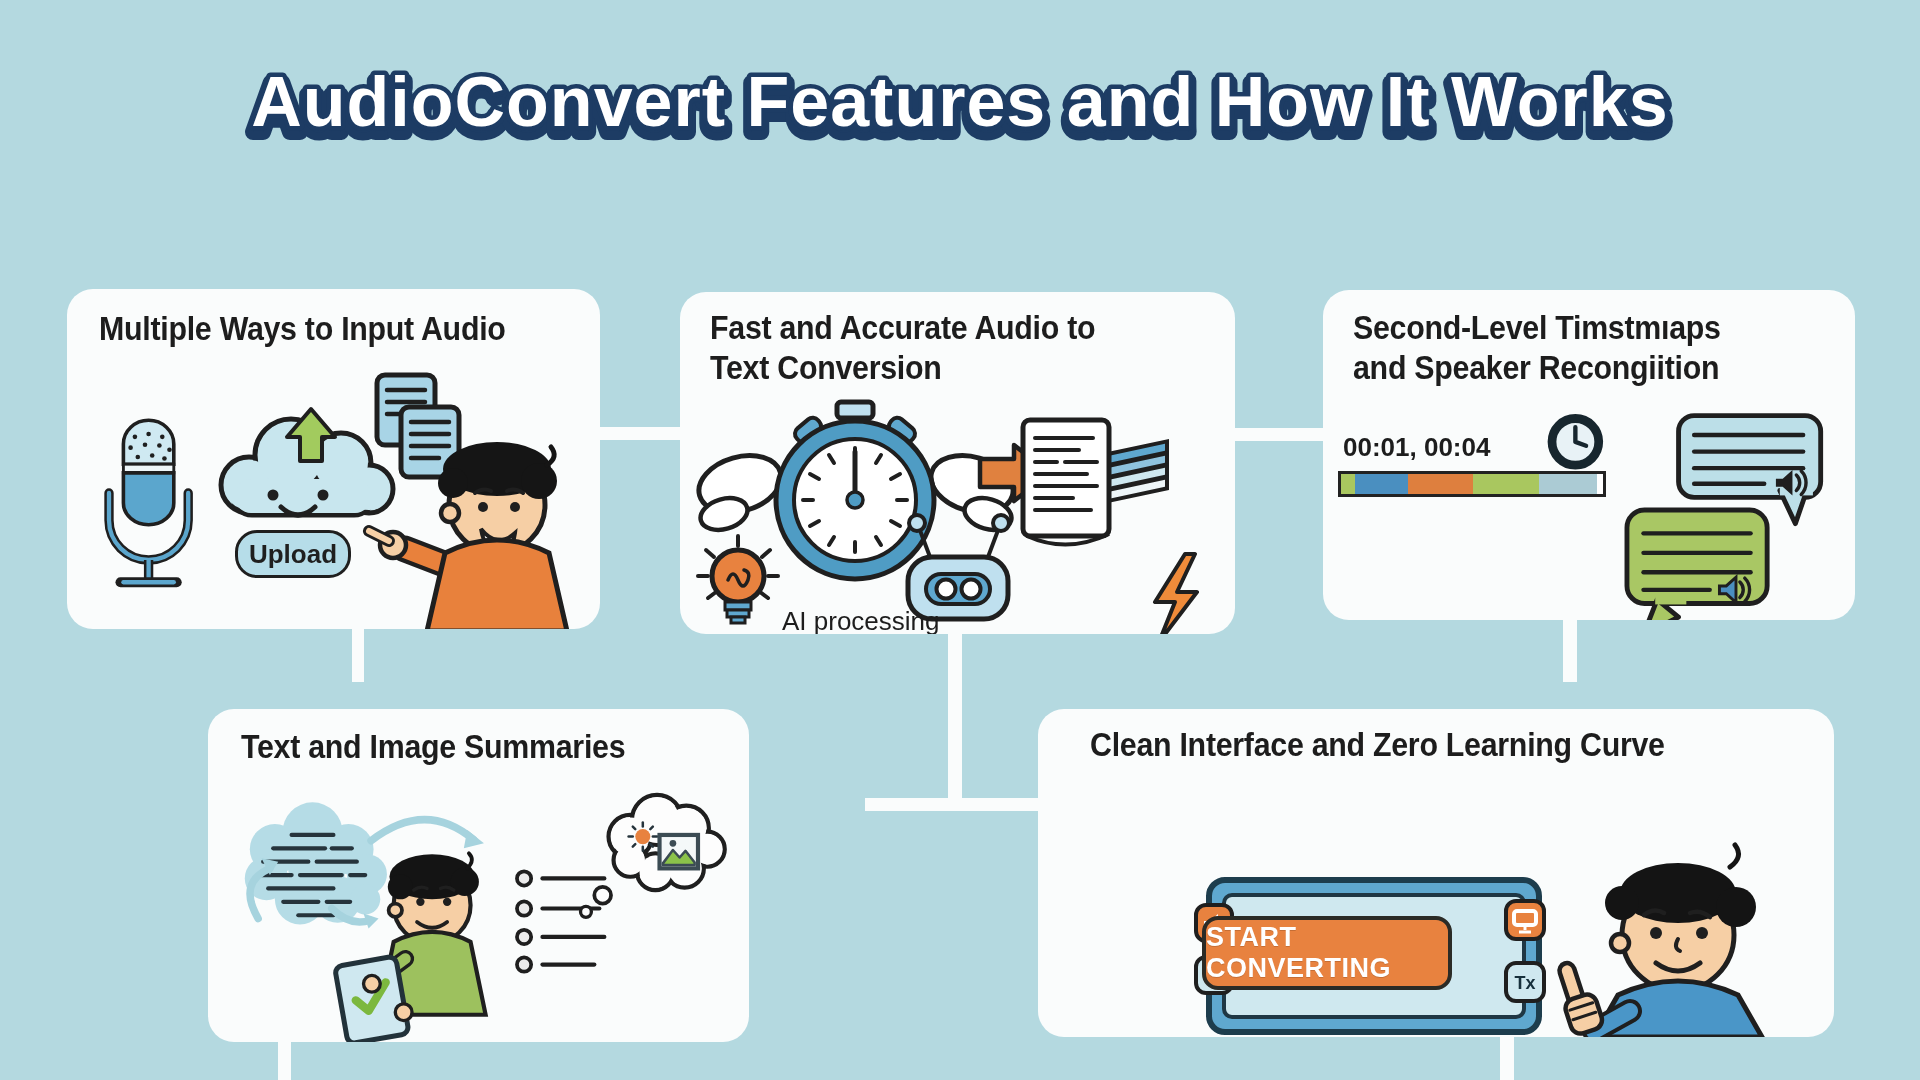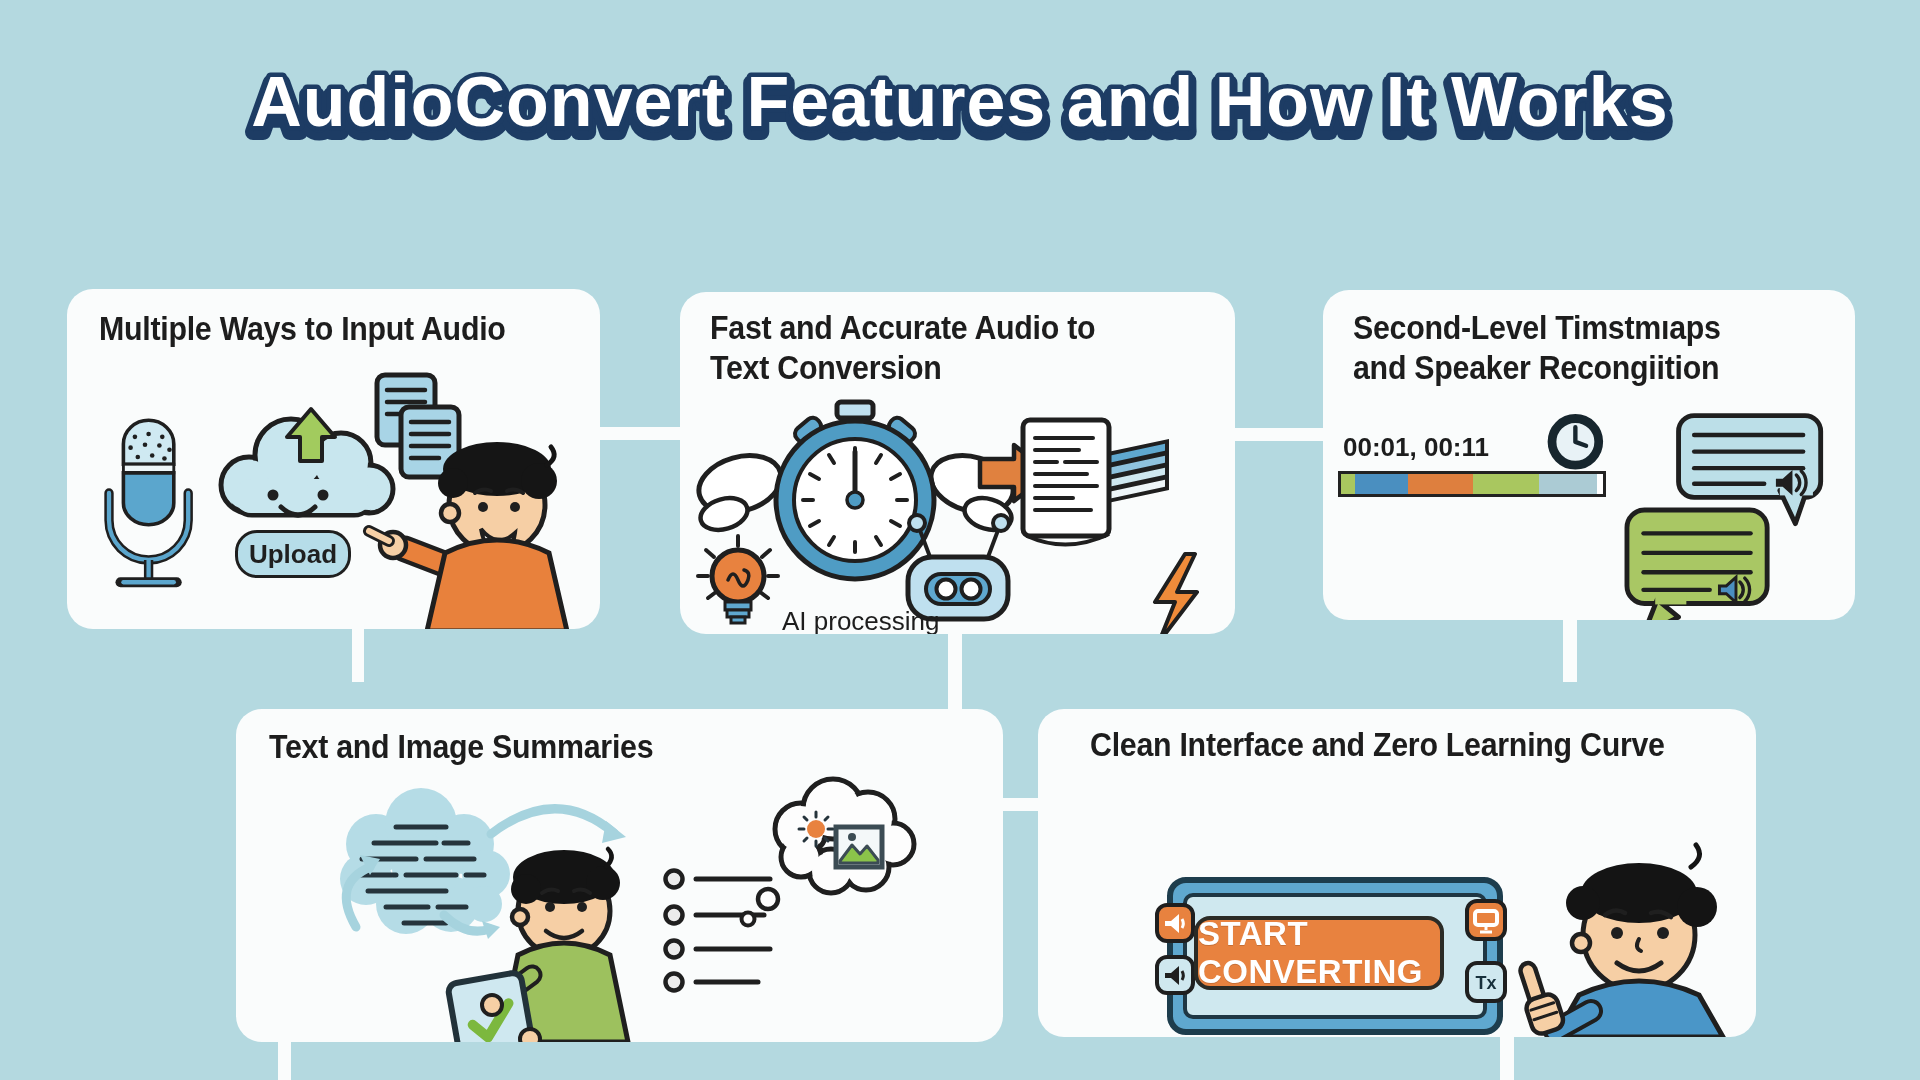--- a/index.html
+++ b/index.html
@@ -15,23 +15,23 @@
            white-space:pre-line;line-height:1.22;letter-spacing:-.3px;
            transform:scaleX(.92);transform-origin:0 0;z-index:3;}
   .illus{position:absolute;left:0;top:0;width:100%;height:100%;z-index:1;}
   .pill{position:absolute;left:168px;top:241px;width:110px;height:42px;background:#b6dde9;
         border:3.5px solid #1f1f1f;border-radius:22px;display:flex;align-items:center;justify-content:center;
         font-size:26px;font-weight:bold;color:#1f1f1f;z-index:2;text-align:center;}
   .cap-ai{position:absolute;left:102px;top:314px;font-size:26px;font-weight:normal;color:#1d1d1d;z-index:2;}
   .cap-ts{position:absolute;left:20px;top:142px;font-size:26px;font-weight:bold;color:#1d1d1d;z-index:2;}
   .timeline{position:absolute;left:15px;top:181px;width:262px;height:20px;border:3px solid #222;
             display:flex;overflow:hidden;background:#fff;z-index:2;}
-  .cta{position:absolute;left:156px;top:207px;width:242px;height:66px;background:#e8823f;
+  .cta{position:absolute;left:164px;top:207px;width:242px;height:66px;background:#e8823f;
        border:4px solid #2b2b26;border-radius:16px;display:flex;align-items:center;justify-content:center;
-       color:#ffffff;font-size:33px;font-weight:bold;letter-spacing:.5px;z-index:2;
+       color:#ffffff;font-size:27px;font-weight:bold;letter-spacing:.5px;z-index:2;
        text-shadow:0 1px 0 rgba(0,0,0,.15);}
 </style>
 </head>
 <body>
 
 <div class="stage">
 
   <svg class="main-title" width="1920" height="150">
     <text class="t-shadow" x="960" y="110" text-anchor="middle">AudioConvert Features and How It Works</text>
     <text class="t-main" x="960" y="104" text-anchor="middle">AudioConvert Features and How It Works</text>
@@ -224,21 +224,21 @@
         </g>
       </g>
 
       <path d="M505,262 l-30,48 h20 l-16,40 38,-50 h-20 l18,-38 z" fill="#ef8b3a" stroke="#1f1f1f" stroke-width="4" stroke-linejoin="round"></path>
     </svg>
   </section>
 
   <section class="card" style="left:1323px;top:258px;width:532px;height:330px">
     <h2 style="left:30px;top:18px">Second-Level Timstmıaps
 and Speaker Recongiition</h2>
-    <div class="cap-ts">00:01, 00:11</div>
+    <div class="cap-ts">00:01, 00:04</div>
     <div class="timeline">
         <div style="height: 100%; width: 14px; background: rgb(169, 199, 95);"></div>
         <div style="height: 100%; width: 53px; background: rgb(74, 143, 192);"></div>
         <div style="height: 100%; width: 65px; background: rgb(222, 127, 62);"></div>
         <div style="height: 100%; width: 66px; background: rgb(169, 199, 95);"></div>
         <div style="height: 100%; width: 58px; background: rgb(171, 203, 212);"></div>
       </div>
     <svg class="illus" viewBox="0 0 532 339">
 
       <g>
@@ -273,21 +273,21 @@
             <line x1="322" y1="308" x2="390" y2="308"></line>
         </g>
         <g transform="translate(400,296)">
           <path d="M0,8 h7 l10,-9 v26 l-10,-9 h-7 z" fill="#4a8fc0" stroke="#1f1f1f" stroke-width="3"></path>
           <path d="M21,4 a11,11 0 0 1 0,16 M26,0 a17,17 0 0 1 0,24" fill="none" stroke="#1f1f1f" stroke-width="3.5" stroke-linecap="round"></path>
         </g>
       </g>
     </svg>
   </section>
 
-  <section class="card" style="left:236px;top:677px;width:767px;height:333px">
+  <section class="card" style="left:208px;top:677px;width:541px;height:333px">
     <h2 style="left:33px;top:18px">Text and Image Summaries</h2>
     <svg class="illus" viewBox="0 0 647 333">
 
       <g>
         <g fill="#b5dce6">
           <circle cx="80" cy="135" r="30"></circle>
             <circle cx="125" cy="115" r="36"></circle>
             <circle cx="168" cy="135" r="30"></circle>
           <circle cx="190" cy="165" r="24"></circle>
             <circle cx="70" cy="170" r="26"></circle>
@@ -396,21 +396,21 @@
         </g>
         <g>
           <rect x="540" y="118" width="46" height="40" fill="#f4f8f9" stroke="#3c4c54" stroke-width="5"></rect>
           <path d="M544,152 l12,-16 8,9 7,-8 11,14 v3 h-38 z" fill="#8bc34a" stroke="#3c4c54" stroke-width="3" stroke-linejoin="round"></path>
           <circle cx="556" cy="128" r="4" fill="#3c4c54"></circle>
         </g>
       </g>
     </svg>
   </section>
 
-  <section class="card" style="left:1038px;top:677px;width:718px;height:328px">
+  <section class="card" style="left:1038px;top:677px;width:796px;height:328px">
     <h2 style="left:52px;top:16px">Clean Interface and Zero Learning Curve</h2>
     <div class="cta">START CONVERTING</div>
     <svg class="illus" viewBox="0 0 672 328">
 
       <g>
         <rect x="109" y="171" width="330" height="152" rx="16" fill="#5fa8cf" stroke="#1d3d4d" stroke-width="6"></rect>
         <rect x="124" y="186" width="300" height="122" rx="8" fill="#cfe8ef" stroke="#1f3744" stroke-width="4"></rect>
       </g>
 
       <g>

